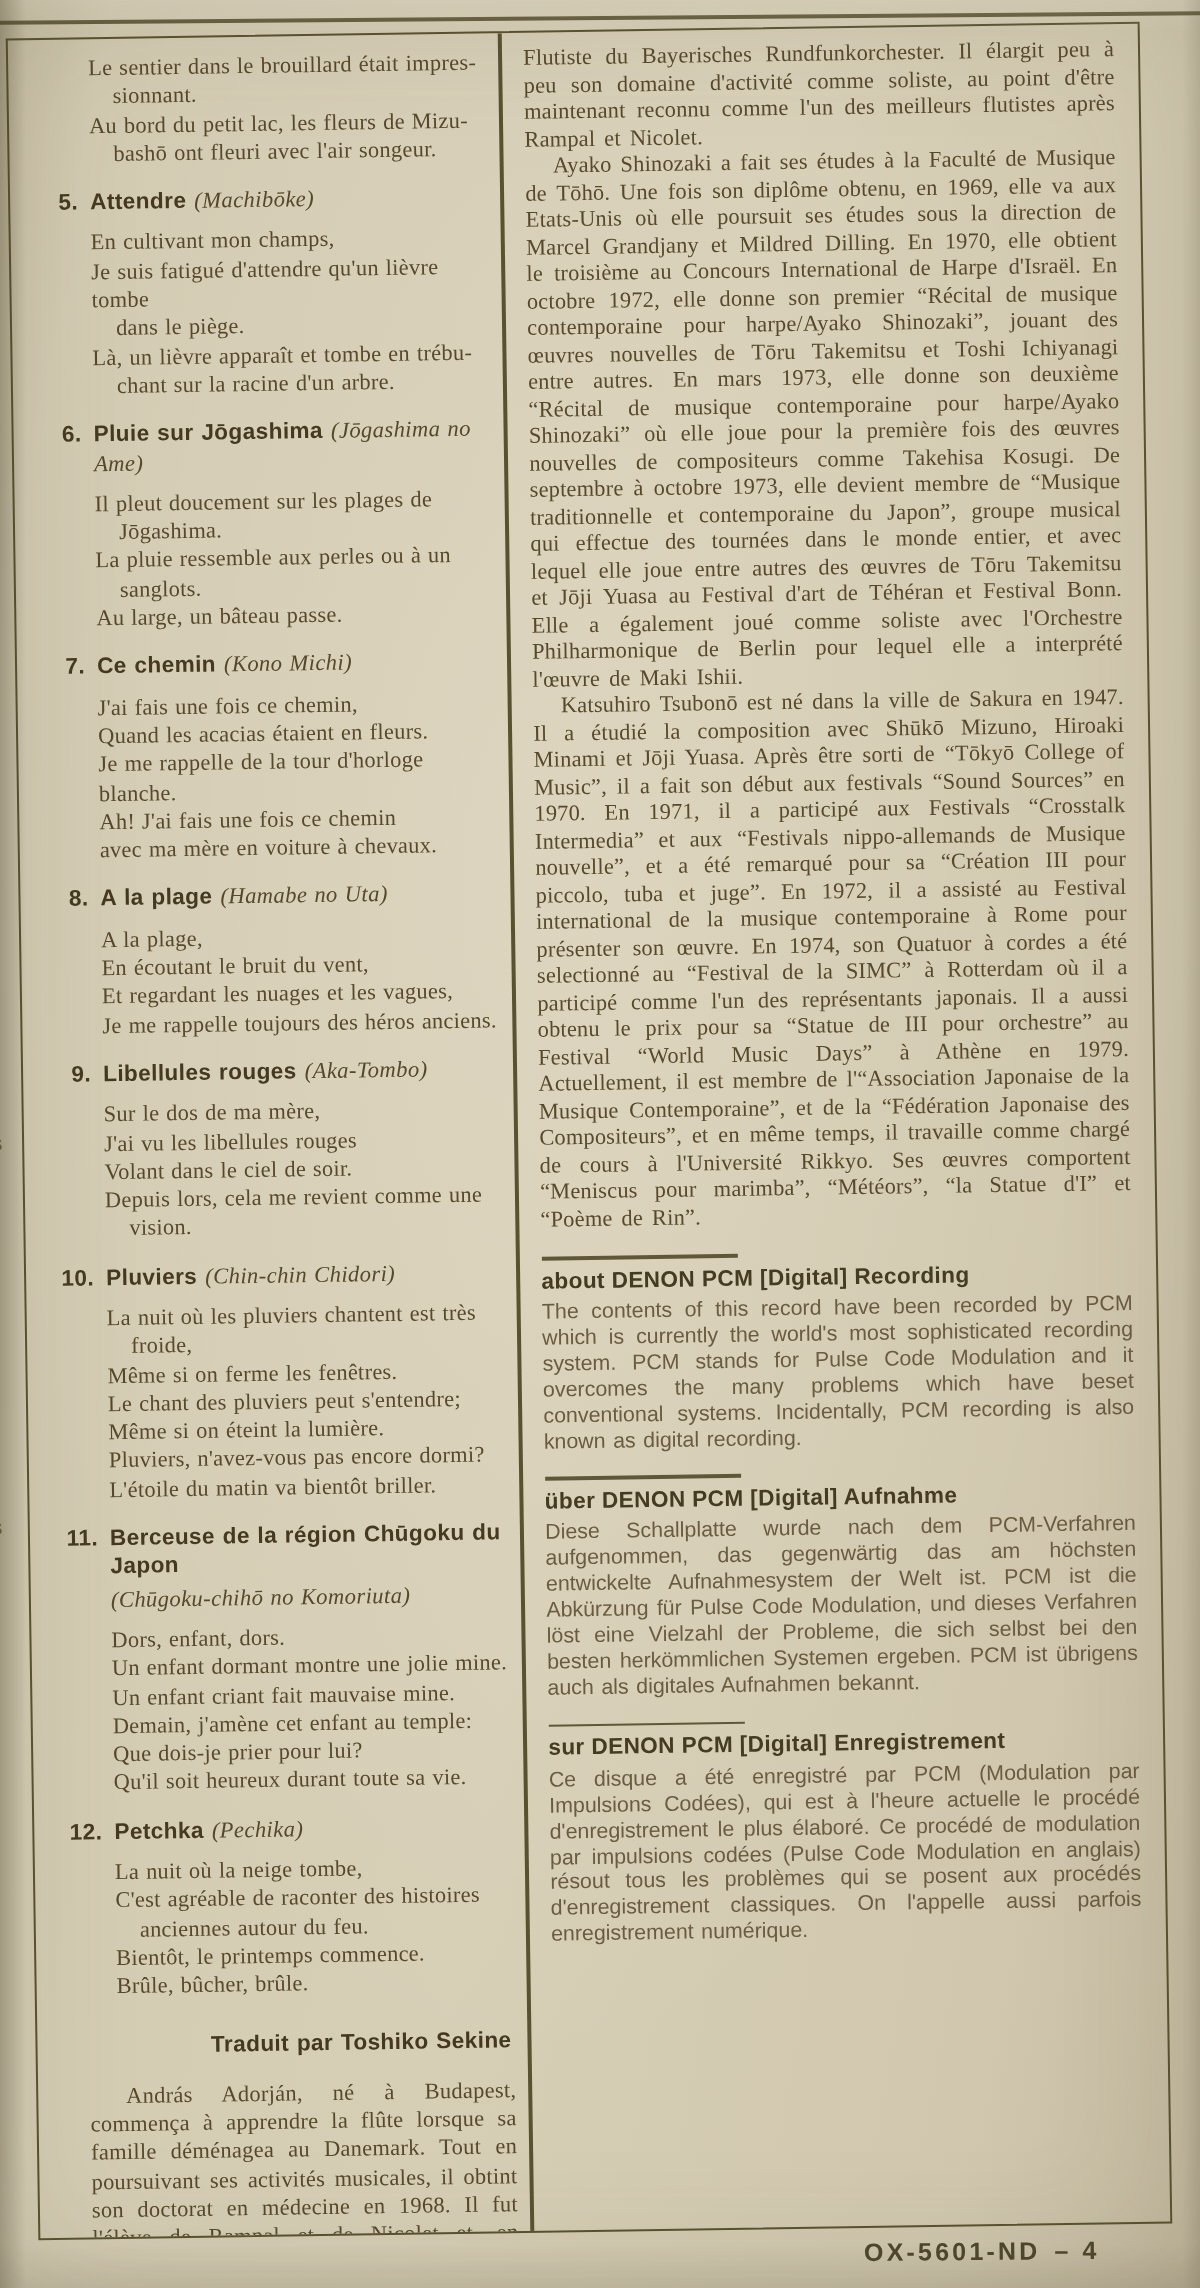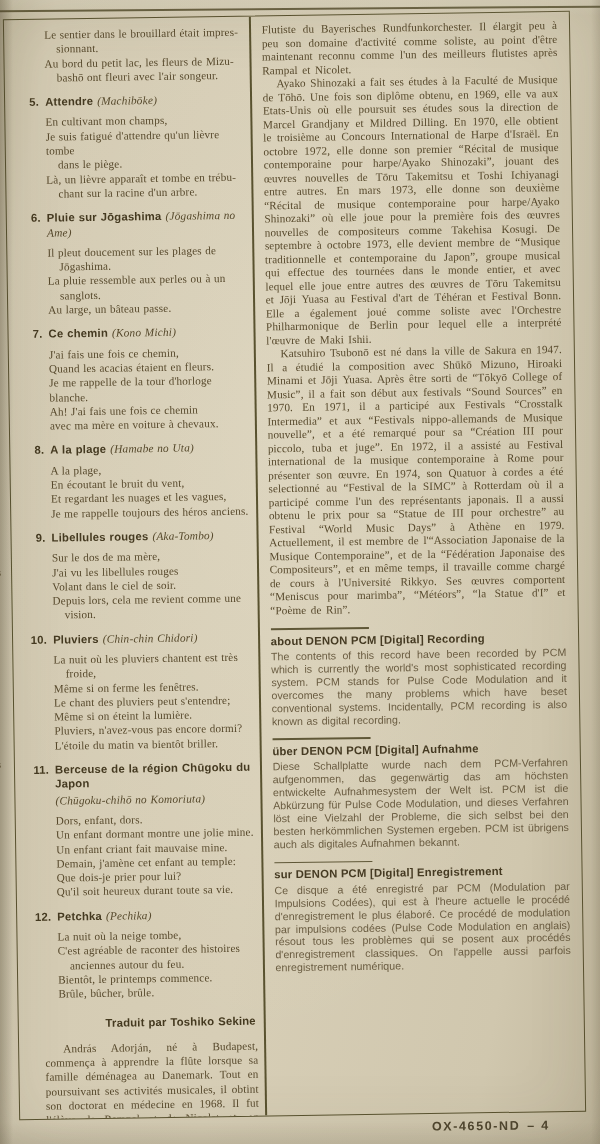--- a/index.html
+++ b/index.html
@@ -174,21 +174,21 @@
             <div class="pcm-rule"></div>
             <div class="pcm-head">sur DENON PCM [Digital] Enregistrement</div>
             <div class="pcm-body">Ce disque a été enregistré par PCM (Modulation par Impulsions Codées), qui est à l'heure actuelle le procédé d'enregistrement le plus élaboré.  Ce procédé de modulation par impulsions codées (Pulse Code Modulation en anglais) résout tous les problèmes qui se posent aux procédés d'enregistrement classiques.  On l'appelle aussi parfois enregistrement numérique.</div>
           </div>
         </div>
     </div>
   </div>
 </div>
 
 <div class="footer">
-  <span>OX-4650-ND</span>
+  <span>OX-5601-ND</span>
   <span class="sep">–</span>
   <span>4</span>
 </div>
 
 <span class="edge-frag f1">s</span>
 <span class="edge-frag f2">s</span>
 
 <div class="vignette"></div>
 
 </body></html>

